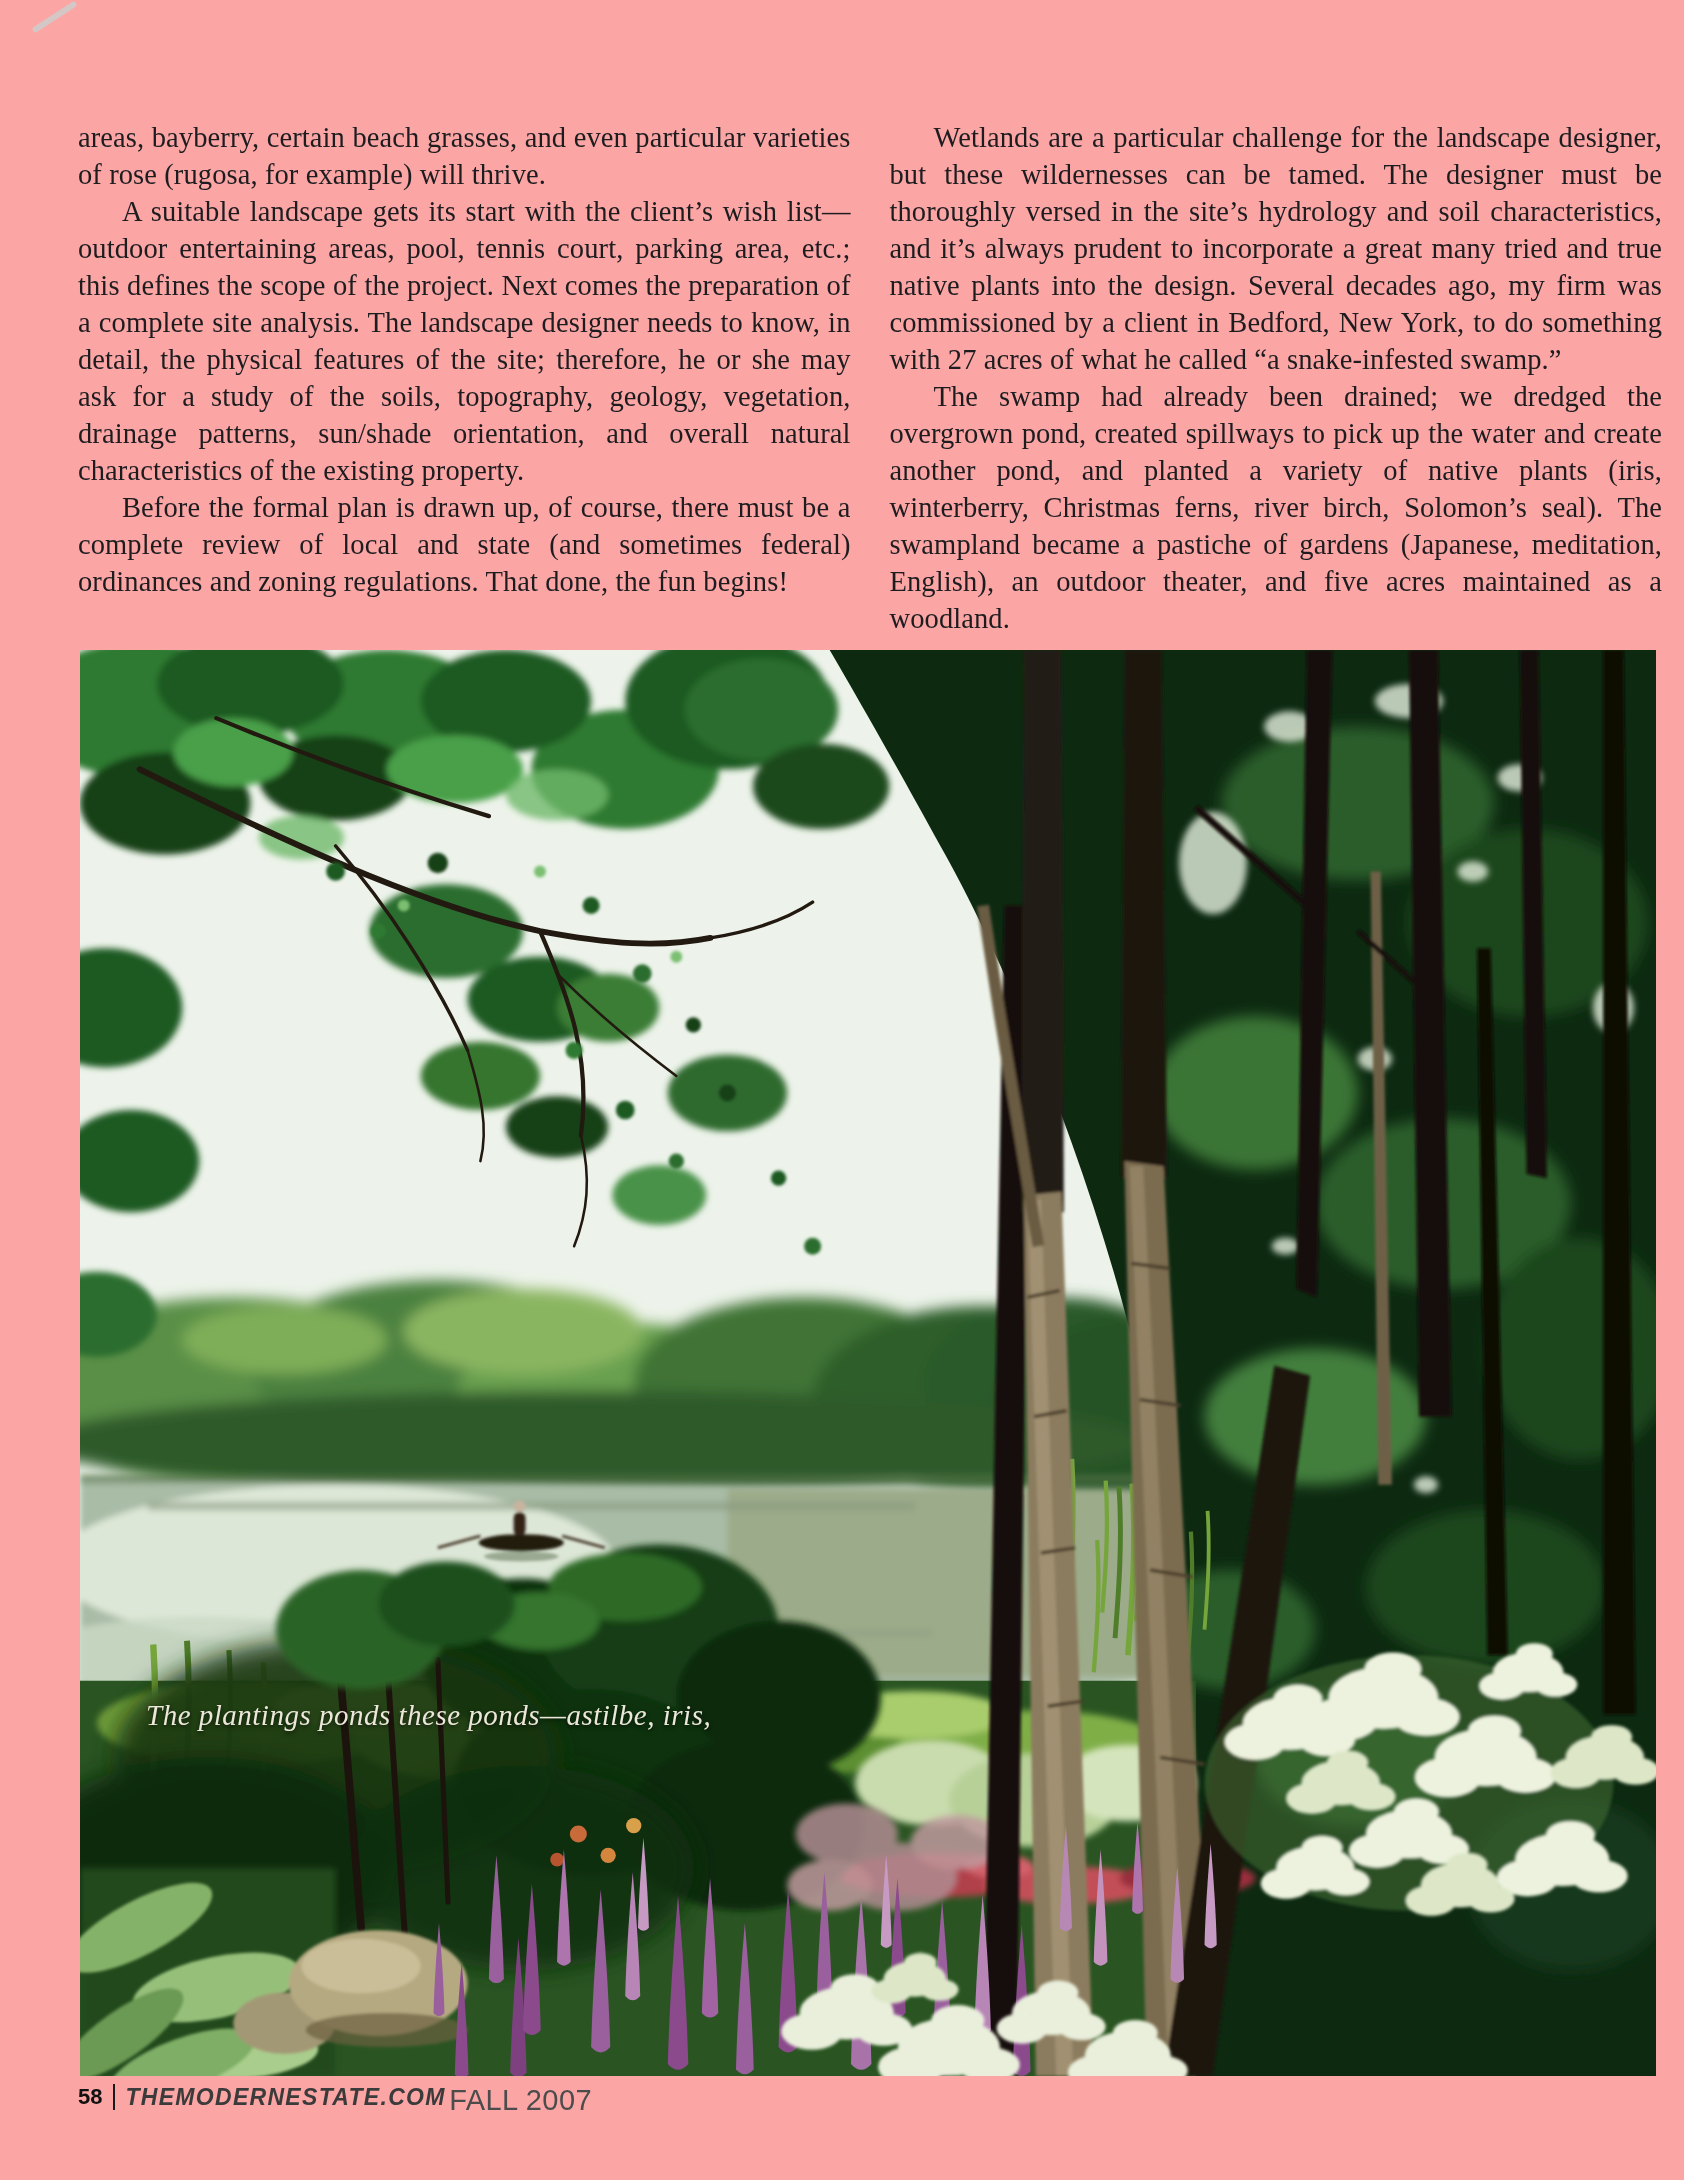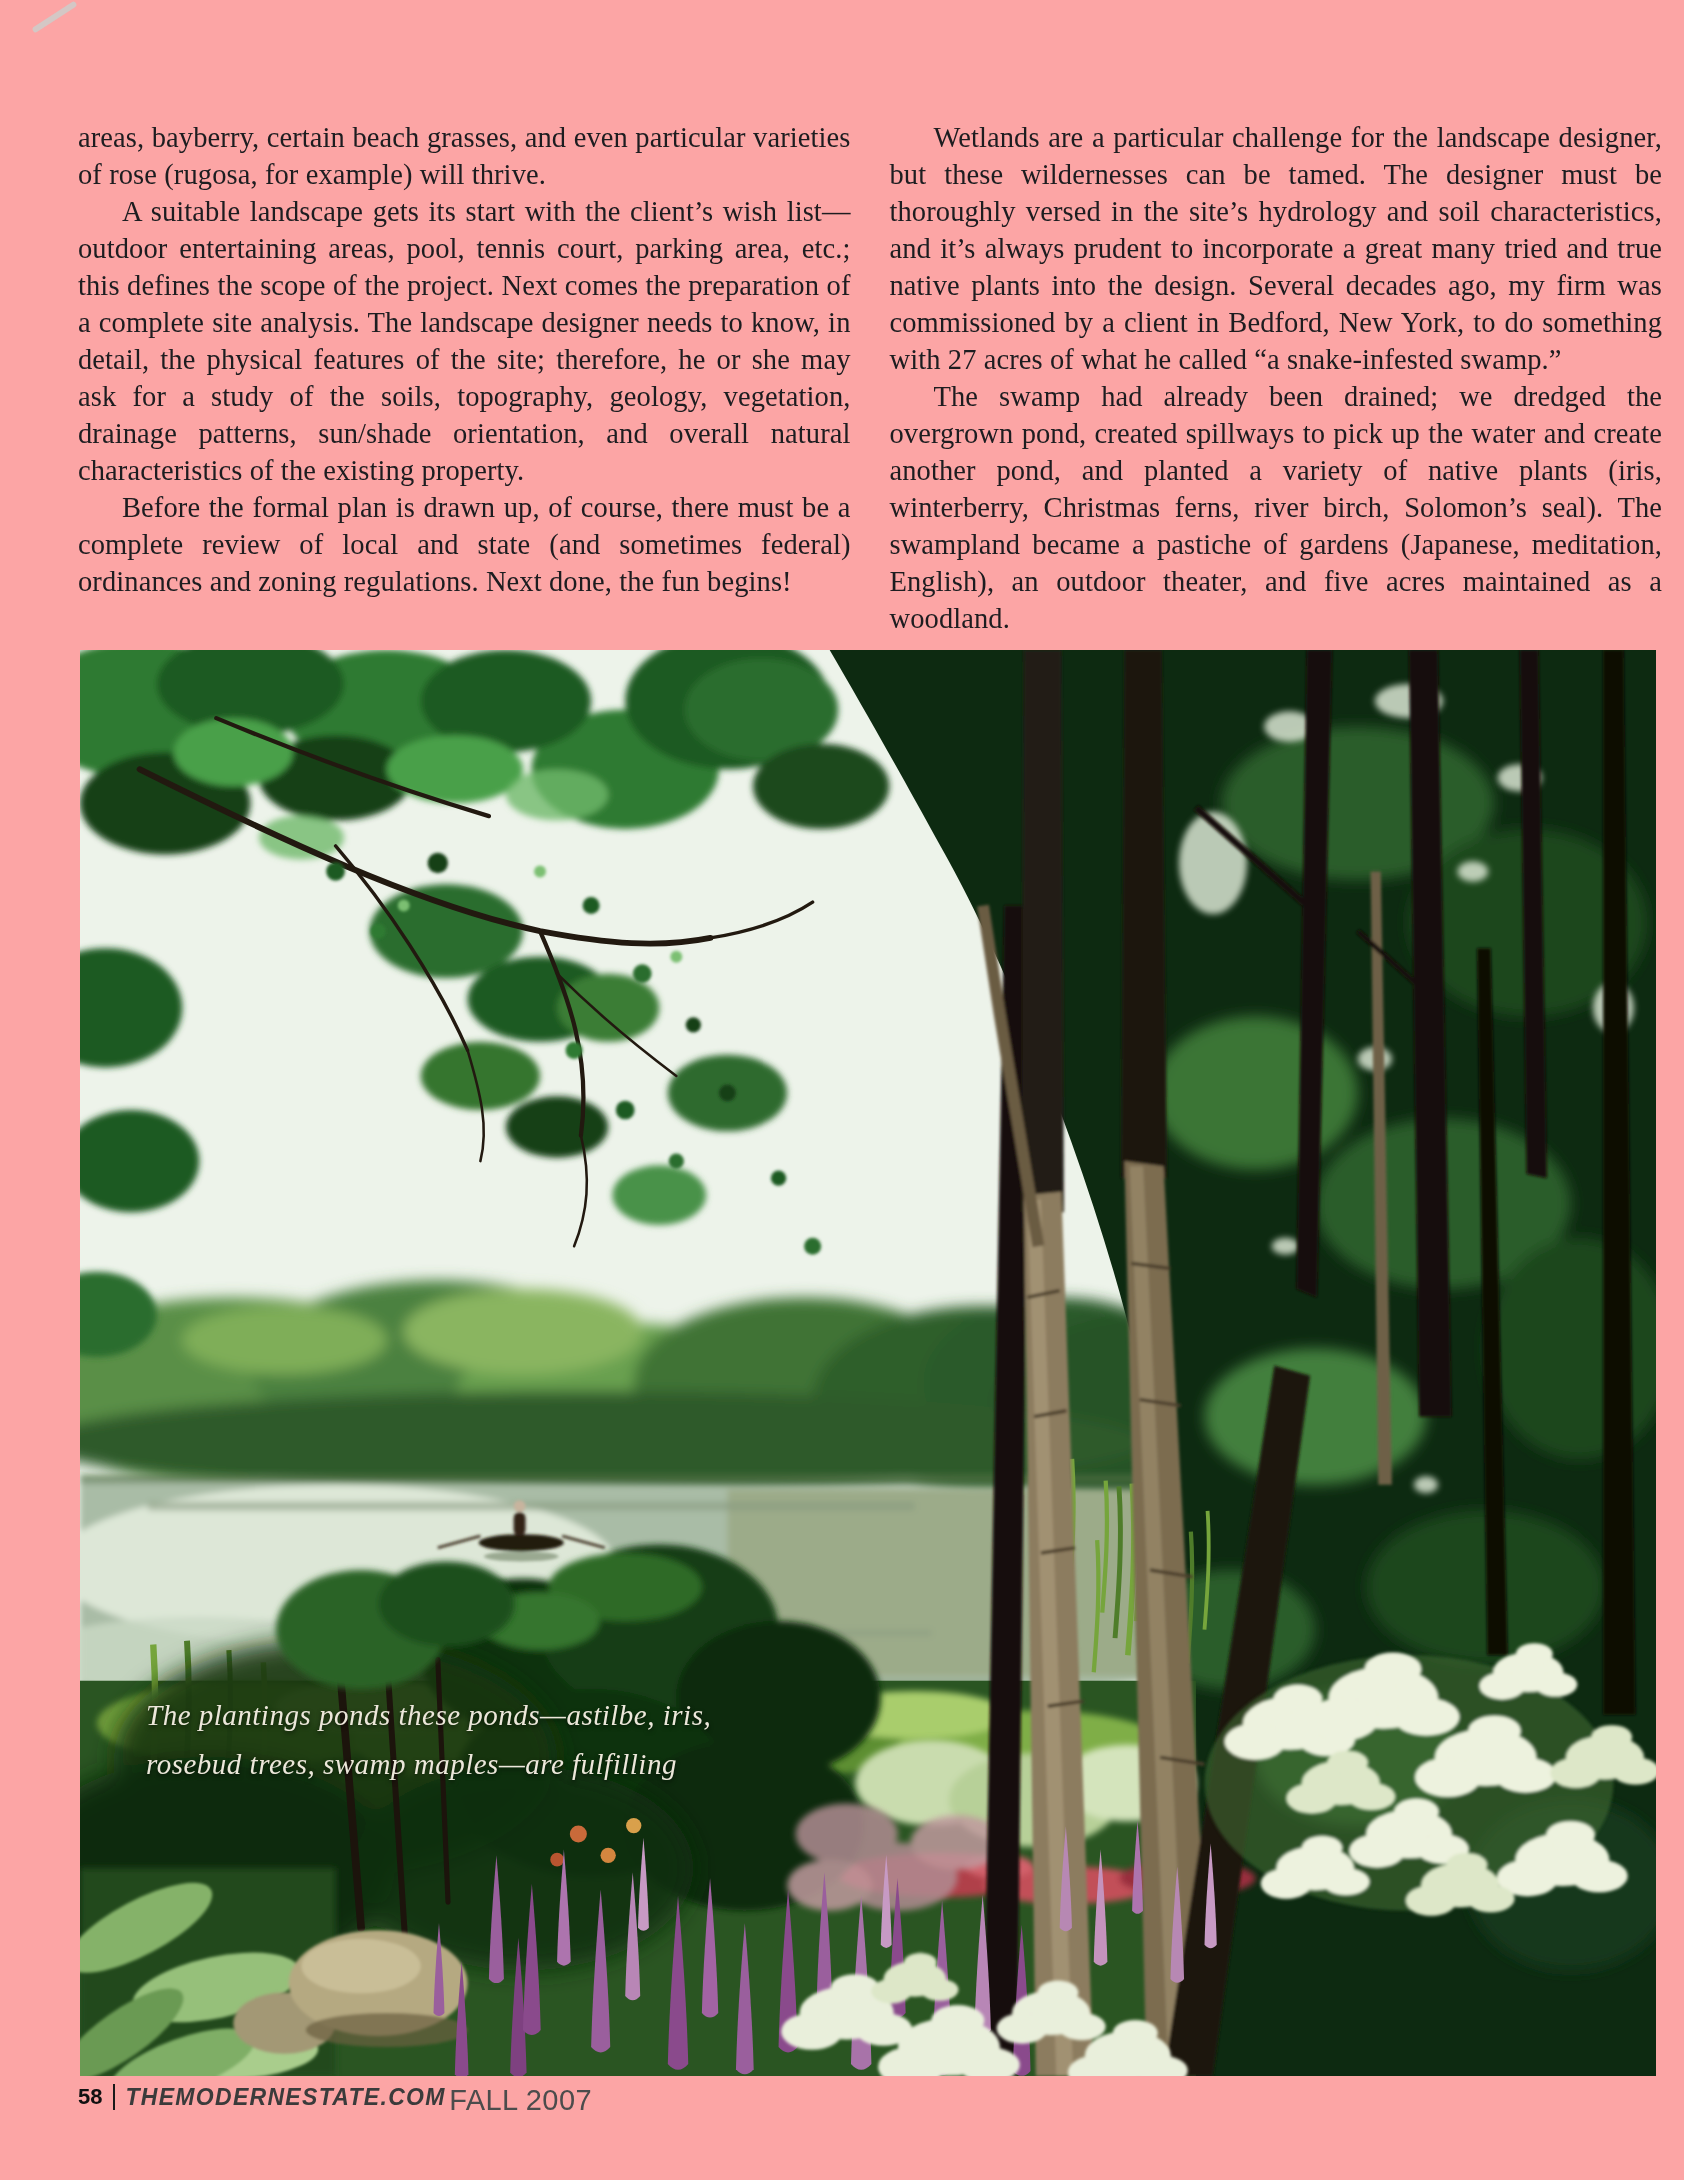--- a/index.html
+++ b/index.html
@@ -46,21 +46,21 @@
 <body>
 
 <div class="page">
 
   <div class="scan-mark"></div>
 
   <div class="columns">
     <div class="col" id="left-col">
         <p><span>areas, bayberry, certain beach grasses, and even particular varieties of rose (rugosa, for example) will thrive.</span></p>
         <p class="indent"><span>A suitable landscape gets its start with the client’s wish list—outdoor entertaining areas, pool, tennis court, parking area, etc.; this defines the scope of the project. Next comes the preparation of a complete site analysis. The landscape designer needs to know, in detail, the physical features of the site; therefore, he or she may ask for a study of the soils, topography, geology, vegetation, drainage patterns, sun/shade orientation, and overall natural characteristics of the existing property.</span></p>
-        <p class="indent"><span>Before the formal plan is drawn up, of course, there must be a complete review of local and state (and sometimes federal) ordinances and zoning regulations. Next done, the fun begins!</span></p>
+        <p class="indent"><span>Before the formal plan is drawn up, of course, there must be a complete review of local and state (and sometimes federal) ordinances and zoning regulations. That done, the fun begins!</span></p>
       </div>
     <div class="col" id="right-col">
         <p class="indent"><span>Wetlands are a particular challenge for the landscape designer, but these wildernesses </span><span class="ital">can</span><span> be tamed. The designer must be thoroughly versed in the site’s hydrology and soil characteristics, and it’s always prudent to incorporate a great many tried and true native plants into the design. Several decades ago, my firm was commissioned by a client in Bedford, New York, to do something with 27 acres of what he called “a snake-infested swamp.”</span></p>
         <p class="indent"><span>The swamp had already been drained; we dredged the overgrown pond, created spillways to pick up the water and create another pond, and planted a variety of native plants (iris, winterberry, Christmas ferns, river birch, Solomon’s seal). The swampland became a pastiche of gardens (Japanese, meditation, English), an outdoor theater, and five acres maintained as a woodland.</span></p>
       </div>
   </div>
 
   <div class="photo">
     <svg viewBox="0 0 1850 1674" preserveAspectRatio="none" role="img">
       <defs>
@@ -379,21 +379,20 @@
         <use href="#plume" transform="translate(900,1600) scale(1.2)" fill="#e9efdb"></use>
         <use href="#plume" transform="translate(1020,1640) scale(1.3)" fill="#e9efdb"></use>
         <use href="#plume" transform="translate(1140,1600)" fill="#e9efdb"></use>
         <use href="#plume" transform="translate(980,1560) scale(0.8)" fill="#dde7c8"></use>
         <use href="#plume" transform="translate(1230,1650) scale(1.1)" fill="#e9efdb"></use>
       </g>
     </svg>
 
     <div class="caption">
         <div>The plantings ponds these ponds—astilbe, iris,</div>
-        <div>rosebud trees, swamp maples—are fulfilling</div>
       </div>
   </div>
 
   <div class="footer">
     <span class="num">58</span>
     <span class="bar"></span>
     <span class="site">THEMODERNESTATE.COM</span>
     <span class="issue">FALL 2007</span>
   </div>
 

